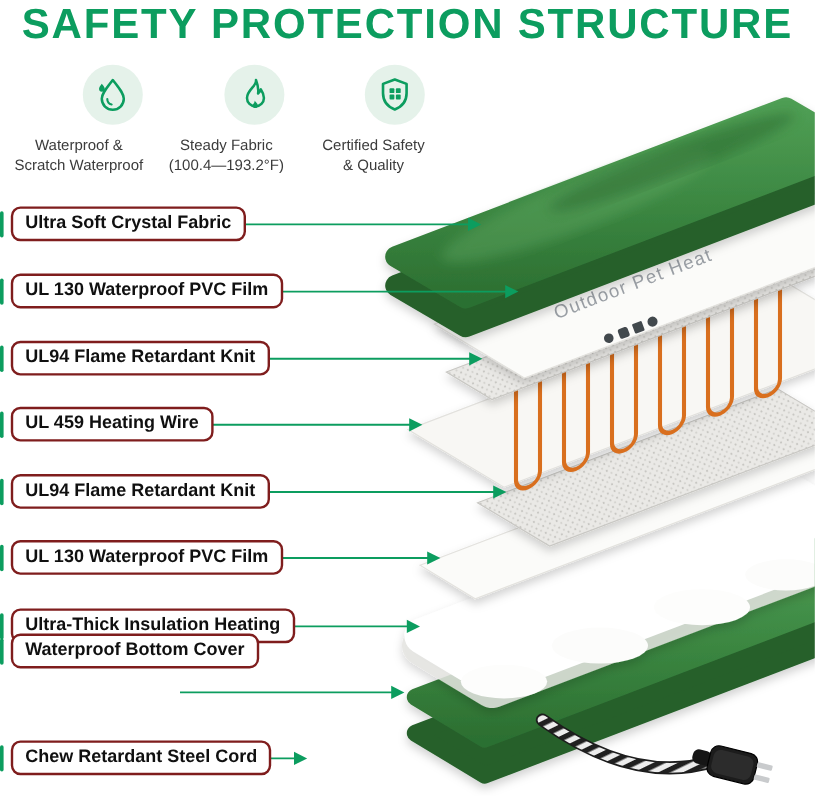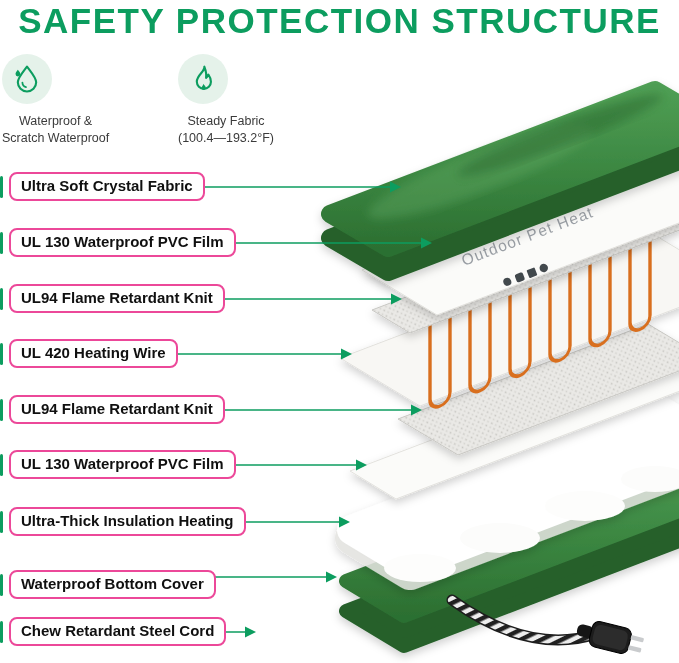--- a/index.html
+++ b/index.html
@@ -1,28 +1,28 @@
 <!DOCTYPE html>
 <html><head>
 <meta charset="utf-8">
 <style>
   html,body{margin:0;padding:0}
   body{width:679px;height:663px;background:#fff;font-family:"Liberation Sans",sans-serif;position:relative;overflow:hidden}
   text{font-family:"Liberation Sans",sans-serif}
   .title{position:absolute;top:1px;left:0;width:679px;margin:0;text-align:center;
          font-size:35px;font-weight:800;letter-spacing:1.5px;color:#0C9D5F;z-index:2}
   .features{position:absolute;top:54px;left:2px;width:352px;display:flex;z-index:2}
-  .feature{flex:1;display:flex;flex-direction:column;align-items:flex-start}
+  .feature{flex:1;display:flex;flex-direction:column;align-items:flex-end}
   .icon-circle{width:50px;height:50px;border-radius:50%;background:#E5F2EA;
                display:flex;align-items:center;justify-content:center}
   .feature-text{margin-top:9px;font-size:12.5px;color:#3b3b3b;text-align:center;line-height:1.35}
   .feature-text span{display:block}
   .row{position:absolute;left:0;display:flex;align-items:center;z-index:3;height:29px}
   .tick{width:3px;height:22px;background:#0C9D5F;border-radius:2px;margin-right:6px}
-  .pill{background:#fff;border:2px solid #ec4899;border-radius:8px;padding:2px 10px 3px;
+  .pill{background:#fff;border:2px solid #7f1d1d;border-radius:8px;padding:2px 10px 3px;
         font-size:15px;font-weight:600;color:#101010;white-space:nowrap;line-height:20px}
   svg.diagram{position:absolute;left:0;top:0;z-index:1}
 </style>
 </head>
 <body>
 
 <h1 class="title">SAFETY PROTECTION STRUCTURE</h1>
 
 <div class="features">
   <div class="feature">
@@ -41,20 +41,37 @@
   <div class="feature">
     <div class="icon-circle">
       <svg width="30" height="30" viewBox="8 5 32 34">
         <path d="M25.5 8c1 5.5-8.5 9.5-8.5 17a8 8 0 0 0 16 0c0-3.2-1.2-5.7-2.9-8.1-.7 2.4-2.6 3.8-2.6 3.8.7-4.6-.6-9-2-12.7z" fill="none" stroke="#0C9D5F" stroke-width="2.4" stroke-linejoin="round"></path>
         <path d="M24 27.5c.9 1.9-1.6 2.8-1.6 4.6a2.4 2.4 0 0 0 4.8 0c0-1.8-1.7-2.7-3.2-4.6z" fill="#0C9D5F"></path>
       </svg>
     </div>
     <div class="feature-text">
       <span>Steady Fabric</span>
         <span>(100.4—193.2°F)</span>
+    </div>
+  </div>
+  <div class="feature">
+    <div class="icon-circle">
+      <svg width="30" height="30" viewBox="9 5 30 33">
+        <path d="M24 7.5l10.8 4v8.6c0 7.8-4.6 12.4-10.8 14.9-6.2-2.5-10.8-7.1-10.8-14.9v-8.6z" fill="none" stroke="#0C9D5F" stroke-width="2.4" stroke-linejoin="round"></path>
+        <g fill="#0C9D5F">
+          <rect x="19.2" y="15.5" width="4.4" height="4.4" rx="0.8"></rect>
+          <rect x="25" y="15.5" width="4.4" height="4.4" rx="0.8"></rect>
+          <rect x="19.2" y="21.3" width="4.4" height="4.4" rx="0.8"></rect>
+          <rect x="25" y="21.3" width="4.4" height="4.4" rx="0.8"></rect>
+        </g>
+      </svg>
+    </div>
+    <div class="feature-text">
+      <span>Certified Safety</span>
+        <span>&amp; Quality</span>
     </div>
   </div>
 </div>
 
 <svg class="diagram" width="679" height="663" viewBox="0 0 679 663">
   <defs>
     <linearGradient id="gGreen" x1="0" y1="0" x2="0" y2="1">
       <stop offset="0" stop-color="#4F9E54"></stop>
         <stop offset="0.55" stop-color="#3A8540"></stop>
         <stop offset="1" stop-color="#2C6F31"></stop>
@@ -159,34 +176,34 @@
 <div class="row" style="top:228px">
   <span class="tick"></span>
   <span class="pill"><span>UL 130 Waterproof PVC Film</span></span>
 </div>
 <div class="row" style="top:284px">
   <span class="tick"></span>
   <span class="pill"><span>UL94 Flame Retardant Knit</span></span>
 </div>
 <div class="row" style="top:339px">
   <span class="tick"></span>
-  <span class="pill"><span>UL 420 Heating Wire</span></span>
+  <span class="pill"><span>UL 459 Heating Wire</span></span>
 </div>
 <div class="row" style="top:395px">
   <span class="tick"></span>
   <span class="pill"><span>UL94 Flame Retardant Knit</span></span>
 </div>
 <div class="row" style="top:450px">
   <span class="tick"></span>
   <span class="pill"><span>UL 130 Waterproof PVC Film</span></span>
 </div>
 <div class="row" style="top:507px">
   <span class="tick"></span>
   <span class="pill"><span>Ultra-Thick Insulation Heating</span></span>
 </div>
-<div class="row" style="top:570px">
+<div class="row" style="top:528px">
   <span class="tick"></span>
   <span class="pill"><span>Waterproof Bottom Cover</span></span>
 </div>
 <div class="row" style="top:617px">
   <span class="tick"></span>
   <span class="pill"><span>Chew Retardant Steel Cord</span></span>
 </div>
 
 </body></html>

